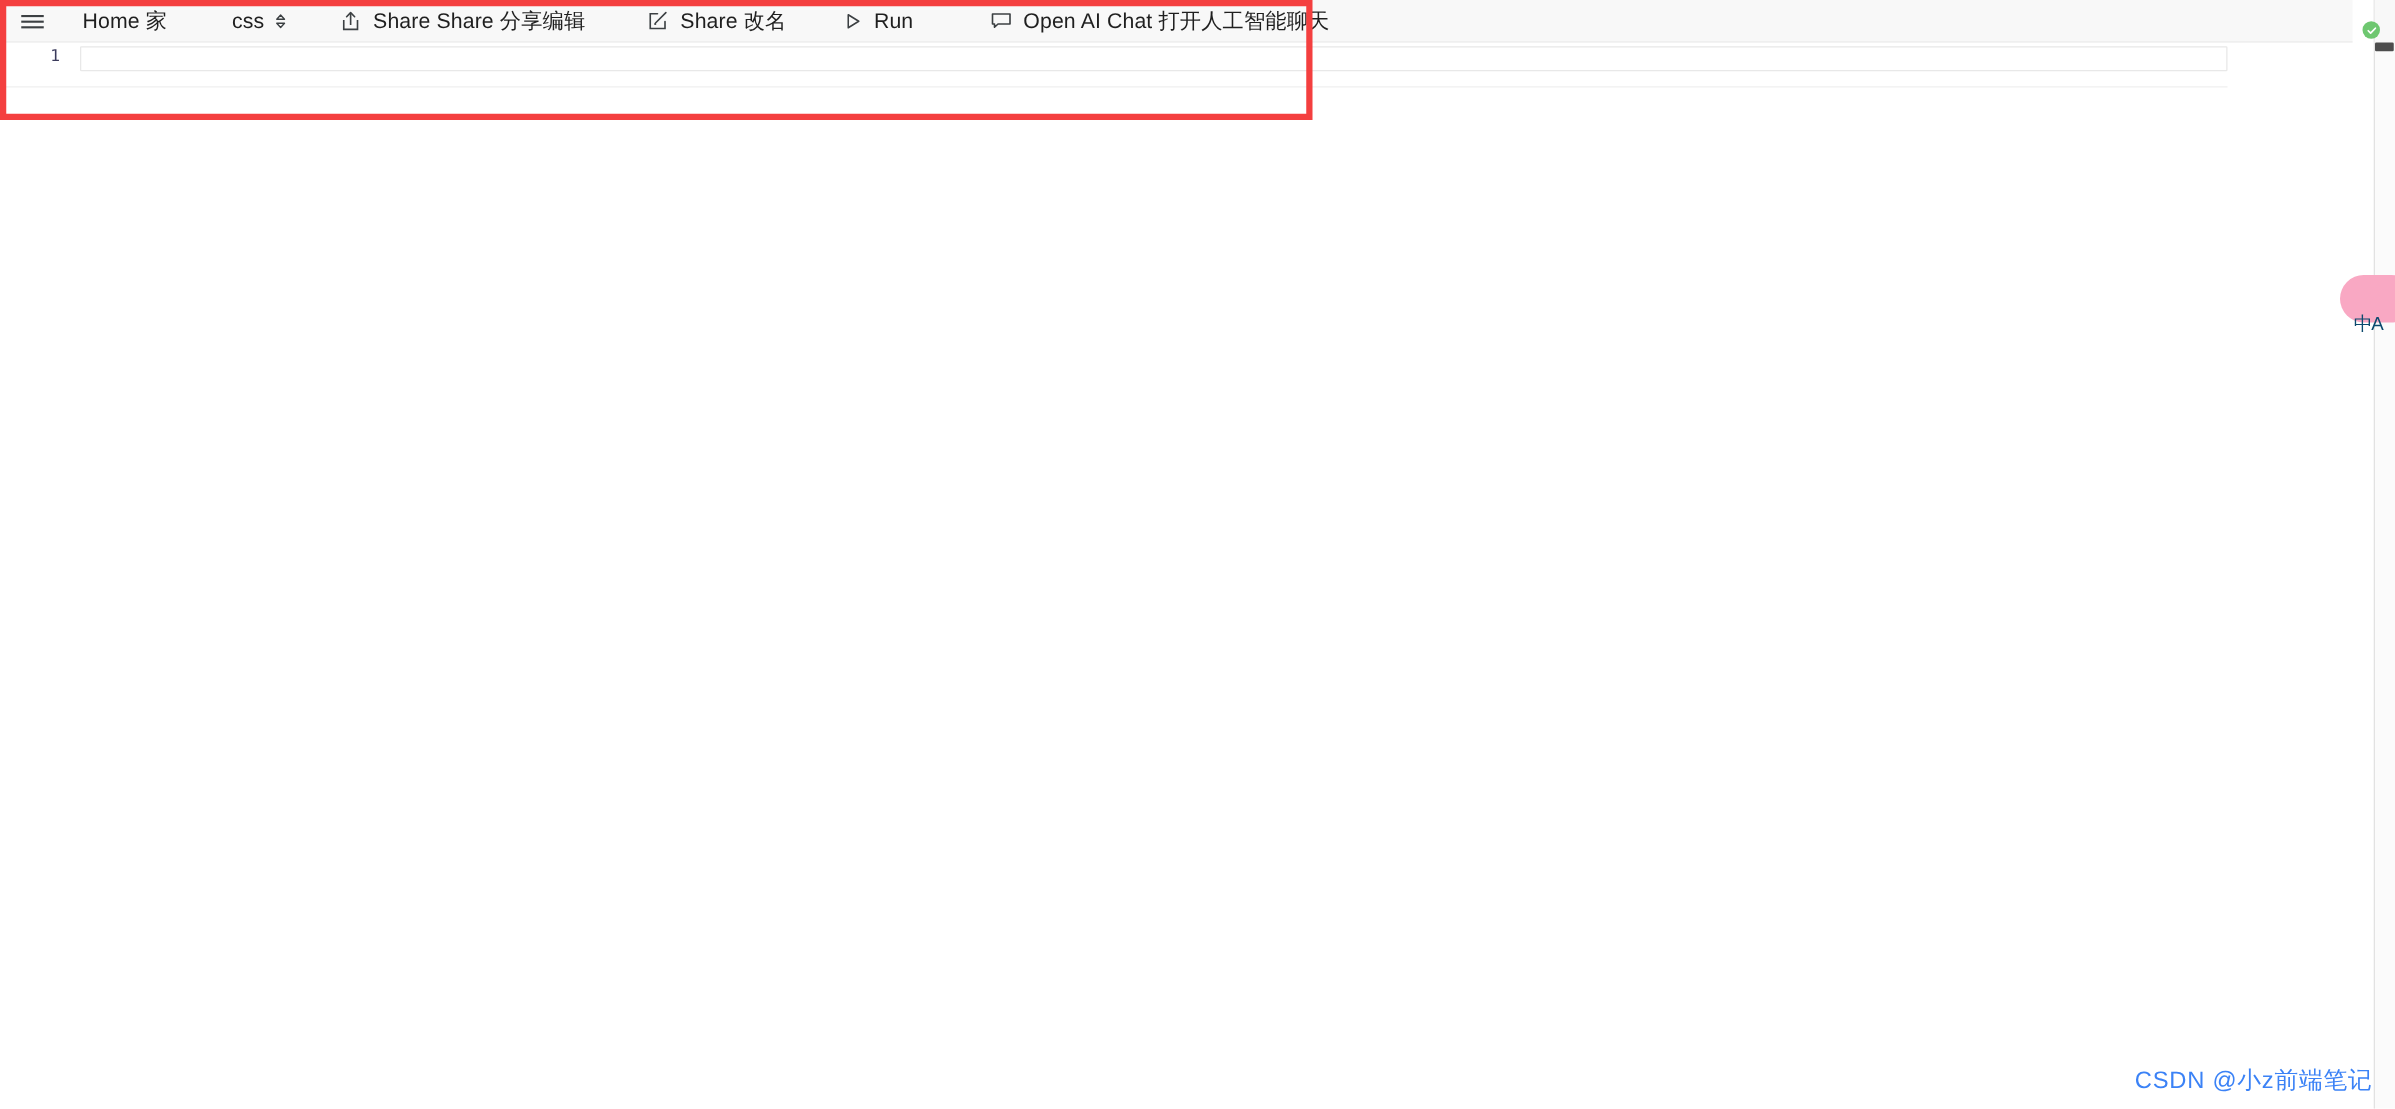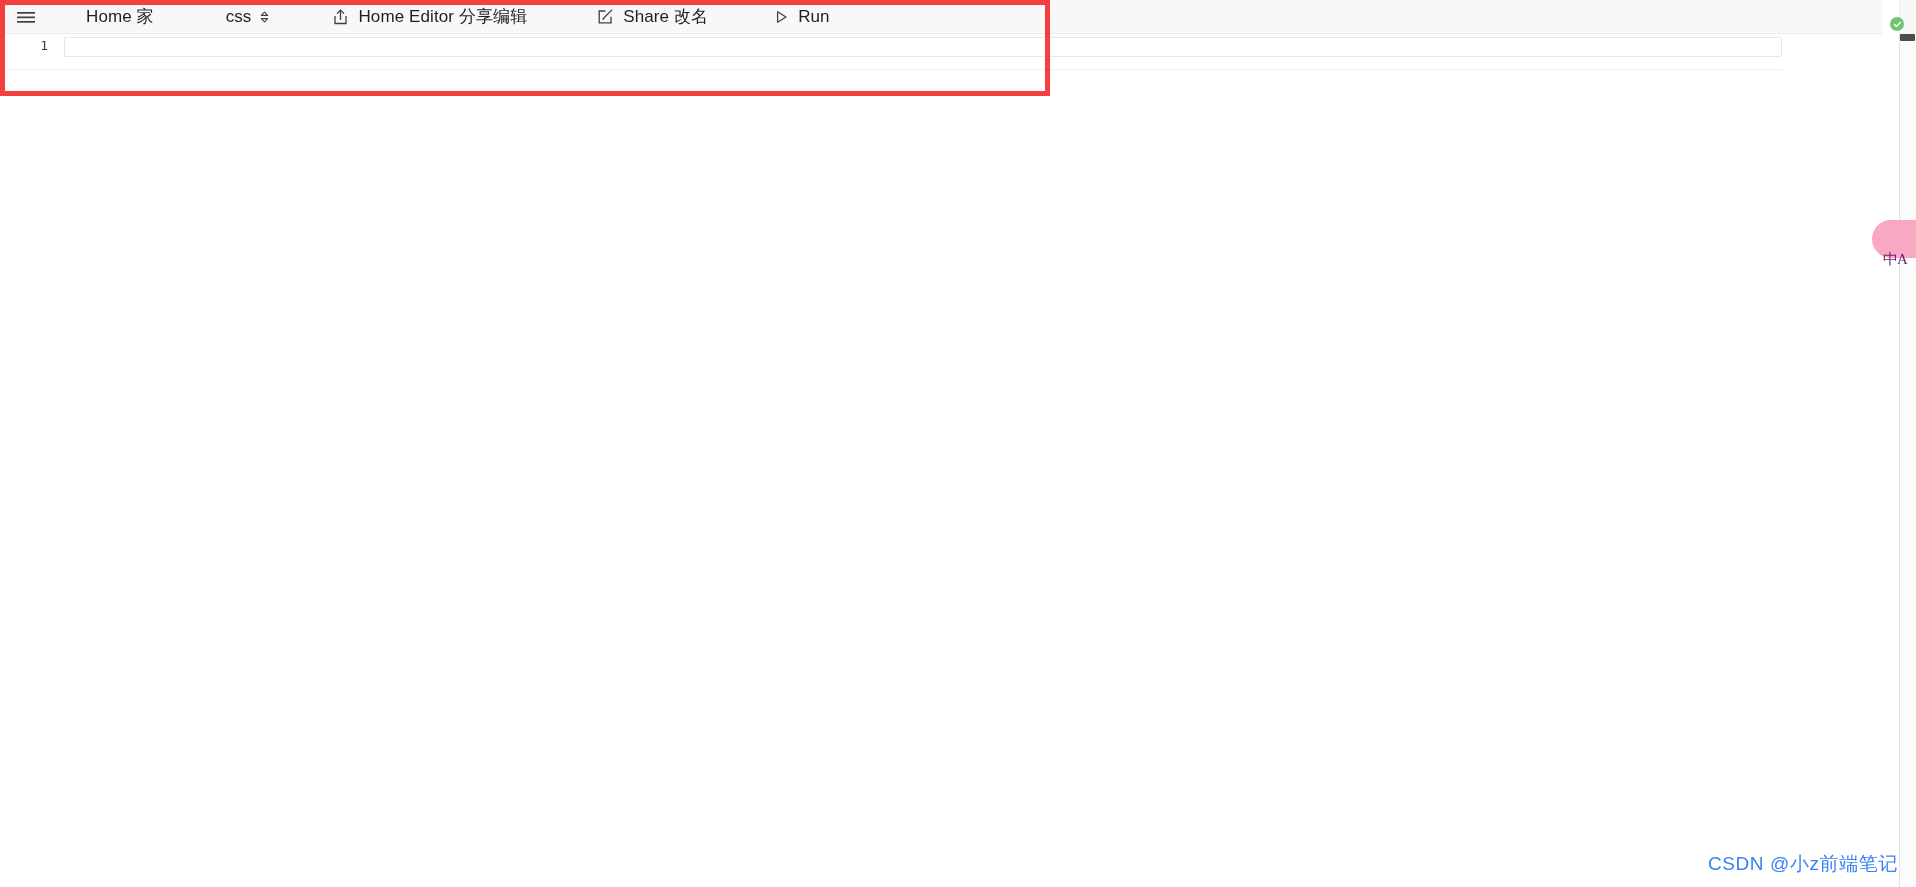--- a/index.html
+++ b/index.html
@@ -30,21 +30,20 @@
     top: 0;
     width: 1882px;
     height: 34px;
     background: #f8f8f8;
     border-bottom: 1px solid #ececec;
     display: flex;
     align-items: center;
     box-sizing: border-box;
     padding-left: 16px;
     z-index: 4;
-    gap: 20px;
   }
   .tb-item {
     display: flex;
     align-items: center;
     height: 34px;
     font-size: 17px;
     line-height: 1;
     color: #1f1f1f;
     white-space: nowrap;
     cursor: pointer;
@@ -195,25 +194,25 @@
     border-radius: 19px;
     z-index: 9;
     display: flex;
     align-items: center;
     justify-content: flex-start;
     padding-left: 11px;
     box-sizing: border-box;
     cursor: pointer;
   }
   .translate-fab .tr-glyph {
-    color: #701a75;
+    color: #0c4a6e;
     font-size: 15px;
     line-height: 1;
     letter-spacing: -1px;
-    font-family: Liberation Serif, serif;
+    font-family: Liberation Sans, sans-serif;
     margin-top: 40px;
   }
   .translate-check {
     position: absolute;
     right: 12px;
     top: 17px;
     width: 14px;
     height: 14px;
     border-radius: 50%;
     background: #6ec770;
@@ -269,21 +268,21 @@
     </div>
 
     <div class="tb-item tb-share">
       <span class="glyph">
         <svg width="17" height="18" viewBox="0 0 17 18" aria-hidden="true">
           <path d="M3 8 L3 15.5 L14 15.5 L14 8" fill="none" stroke="#3c4043" stroke-width="1.3"></path>
           <path d="M8.5 12 L8.5 2.3" fill="none" stroke="#3c4043" stroke-width="1.3"></path>
           <path d="M5.3 5.4 L8.5 2.1 L11.7 5.4" fill="none" stroke="#3c4043" stroke-width="1.3" stroke-linejoin="round" stroke-linecap="round"></path>
         </svg>
       </span>
-      <span>Home Editor 分享编辑</span>
+      <span>Share Share 分享编辑</span>
     </div>
 
     <div class="tb-item tb-rename">
       <span class="glyph">
         <svg width="17" height="17" viewBox="0 0 17 17" aria-hidden="true">
           <path d="M14 9.2 L14 14.8 L2.2 14.8 L2.2 3 L8 3" fill="none" stroke="#3c4043" stroke-width="1.3" stroke-linecap="round"></path>
           <path d="M6.6 10.2 L14.7 2.1" fill="none" stroke="#3c4043" stroke-width="1.3" stroke-linecap="round"></path>
           <path d="M6.3 10.5 L6 11.3 L6.9 11" fill="none" stroke="#3c4043" stroke-width="1.3" stroke-linejoin="round"></path>
         </svg>
       </span>
@@ -292,20 +291,28 @@
 
     <div class="tb-item tb-run">
       <span class="glyph">
         <svg width="15" height="16" viewBox="0 0 15 16" aria-hidden="true">
           <path d="M3.6 2.8 L12 8 L3.6 13.2 Z" fill="none" stroke="#3c4043" stroke-width="1.25" stroke-linejoin="round"></path>
         </svg>
       </span>
       <span>Run</span>
     </div>
 
+    <div class="tb-item tb-chat">
+      <span class="glyph">
+        <svg width="18" height="17" viewBox="0 0 18 17" aria-hidden="true">
+          <path d="M2 3.2 L16 3.2 L16 11.2 L6.4 11.2 L3.6 13.8 L3.6 11.2 L2 11.2 Z" fill="none" stroke="#3c4043" stroke-width="1.3" stroke-linejoin="round"></path>
+        </svg>
+      </span>
+      <span>Open AI Chat 打开人工智能聊天</span>
+    </div>
 
   </div>
 
   <div class="editor">
     <div class="gutter">
       <div class="gutter-num">1</div>
     </div>
     <div class="code-line"></div>
     <div class="code-caret"></div>
     <div class="code-line-bottom"></div>

